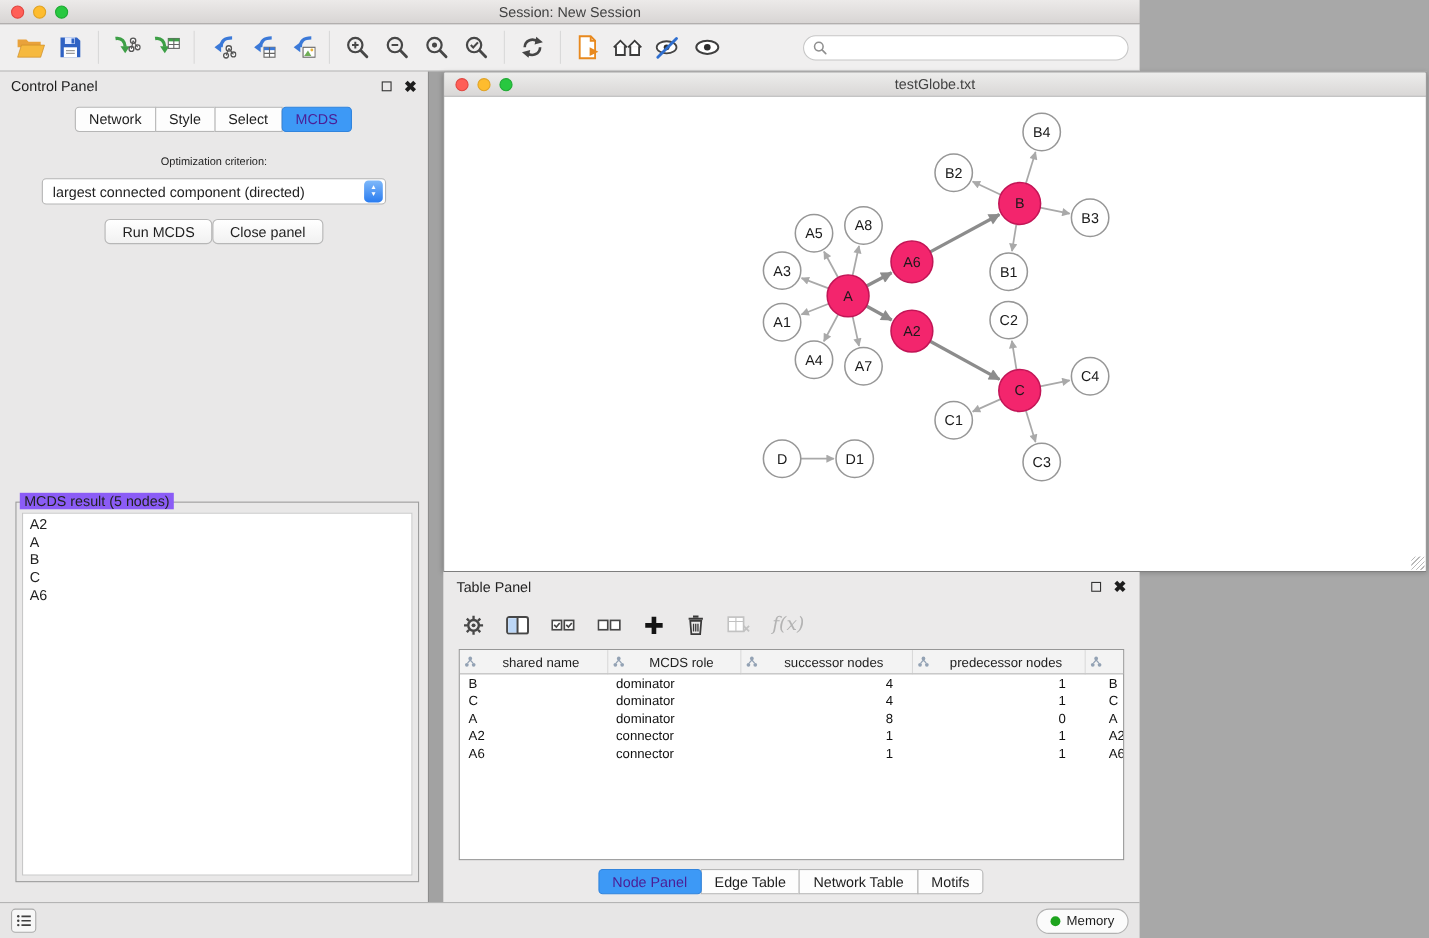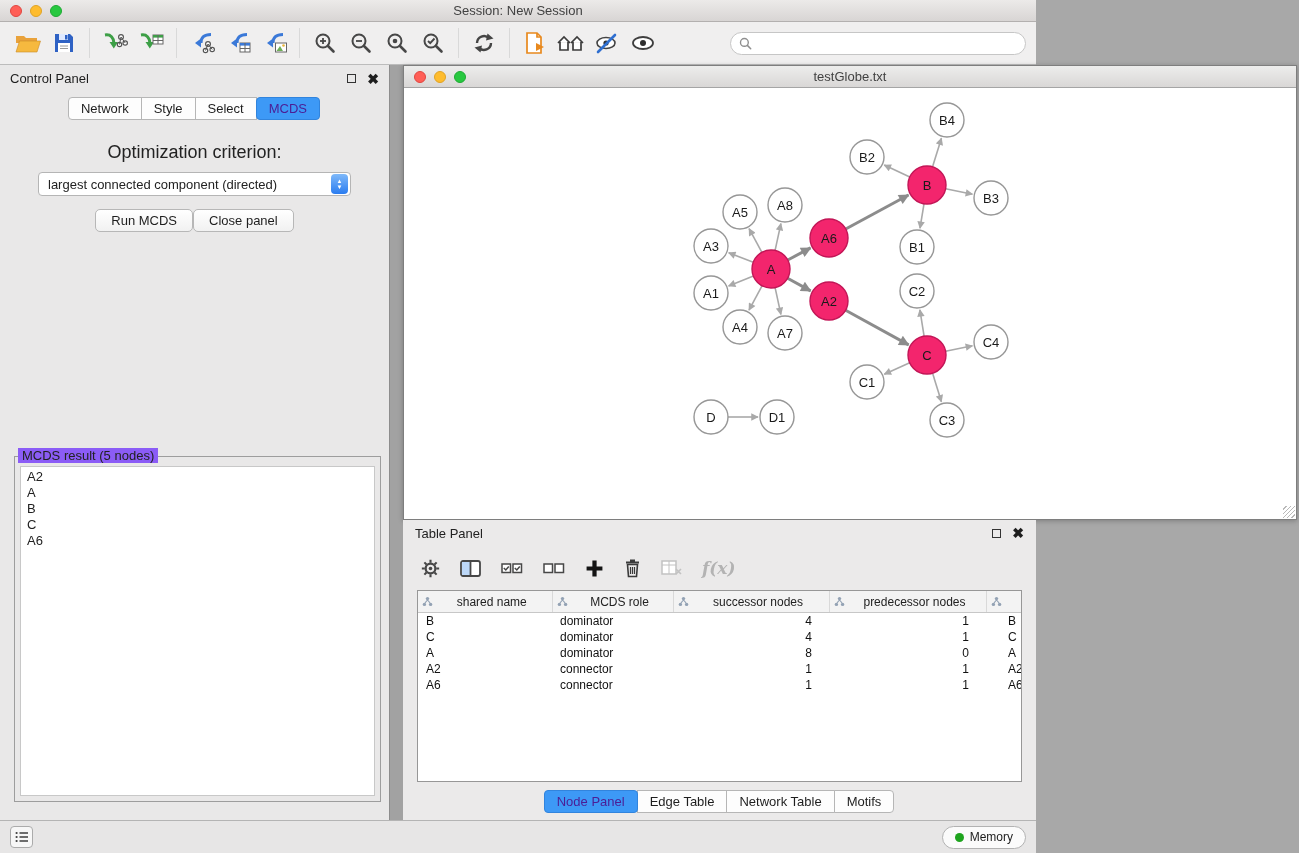--- a/index.html
+++ b/index.html
@@ -34,21 +34,21 @@
   .hdr-icons { margin-left:auto; display:flex; align-items:center; gap:11px; }
   .float-box { width:9px; height:9px; border:1.4px solid #333; display:inline-block; }
   .close-x { font-size:14px; font-weight:bold; color:#1d1d1d; line-height:1; }
 
   .tabs-row { display:flex; justify-content:center; margin-top:5px; }
   .tab { padding:3px 12px; border:1px solid #b6b6b6; background:#fdfdfd; font-size:13px; margin-left:-1px; color:#1e1e1e; }
   .tab:first-child { border-radius:4px 0 0 4px; }
   .tab:last-child { border-radius:0 4px 4px 0; }
   .tab.active { background:#3d99f6; border-color:#3184dd; color:#4c1d95; border-radius:4px; position:relative; z-index:1; }
 
-  .opt-label { text-align:center; margin-top:22px; font-size:18px; }
+  .opt-label { text-align:center; margin-top:22px; font-size:10px; }
   .combo { margin:9px auto 0; width:313px; height:24px; border:1px solid #b5b5b5; border-radius:4px; background:#fff; display:flex; align-items:center; }
   .combo-text { flex:1; padding:0 9px; font-size:13px; white-space:nowrap; overflow:hidden; }
   .combo-stepper { width:17px; height:20px; margin-right:2px; border-radius:4px; background:linear-gradient(#7fb9fa,#2a7cf0); color:#fff; display:flex; flex-direction:column; align-items:center; justify-content:center; font-size:6px; line-height:6px; }
   .cp-buttons { display:flex; justify-content:center; margin-top:13px; }
   .btn { border:1px solid #b7b7b7; background:linear-gradient(#ffffff,#f1f1f1); border-radius:5px; padding:3px 15px; font-size:13px; color:#1e1e1e; }
 
   .result-box { position:absolute; left:14px; right:8px; top:391px; bottom:18px; border:1px solid #9d9d9d; }
   .result-legend { position:absolute; top:-9px; left:3px; background:#8b5cf6; padding:0 4px; font-size:13px; }
   .result-list { position:absolute; left:5px; right:5px; top:9px; bottom:5px; background:#fff; border:1px solid #c8c8c8; padding:2px 6px; font-size:13px; line-height:16px; overflow:auto; }
   .result-item { height:16px; }
@@ -58,21 +58,21 @@
   .network-window { position:absolute; left:13px; top:0; width:894px; height:455px; border:1px solid #7e7e7e; background:#fff; display:flex; flex-direction:column; box-shadow:0 1px 5px rgba(0,0,0,.25); }
   .nw-titlebar { height:22px; flex:0 0 22px; background:linear-gradient(#ededec,#d9d7d6); border-bottom:1px solid #a5a5a5; position:relative; display:flex; align-items:center; justify-content:center; }
   .nw-canvas { flex:1; position:relative; background:#fff; }
   .nw-canvas svg { position:absolute; left:0; top:0; }
   .nw-resize { position:absolute; right:1px; bottom:1px; width:12px; height:12px; background:repeating-linear-gradient(135deg, transparent 0 2px, #b9b9b9 2px 3px); }
 
   
   .table-panel { position:absolute; left:13px; top:455px; right:0; bottom:0; background:#ebeaea; display:flex; flex-direction:column; }
   .tp-header { height:26px; flex:0 0 26px; display:flex; align-items:center; padding:0 12px; font-size:13px; }
   .tp-toolbar { height:44px; flex:0 0 44px; display:flex; align-items:center; padding:0 18px; gap:20px; }
-  .tp-ic { display:flex; align-items:center; justify-content:center;font-weight:bold; }
+  .tp-ic { display:flex; align-items:center; justify-content:center; }
   .fx { font-family:"DejaVu Serif", serif; font-style:italic; color:#b3b3b3; font-size:17px; }
 
   .tp-table-wrap { margin:0 14px; flex:1; background:#fff; border:1px solid #979797; overflow:hidden; }
   table { border-collapse:collapse; width:100%; table-layout:fixed; font-size:12px; }
   thead th { background:#f3f3f3; border-right:1px solid #d9d9d9; border-bottom:1px solid #c7c7c7; font-weight:normal; padding:0; height:21px; }
   thead th .th-inner { display:flex; align-items:center; height:21px; padding:0 4px; }
   .col-ic { flex:0 0 auto; margin-right:3px; display:flex; }
   .col-label { flex:1; text-align:center; font-size:12px; color:#222; }
   tbody td { height:16px; padding:0 8px; font-size:12px; color:#111; white-space:nowrap; overflow:hidden; }
   td.r { text-align:right; padding-right:17px; }

